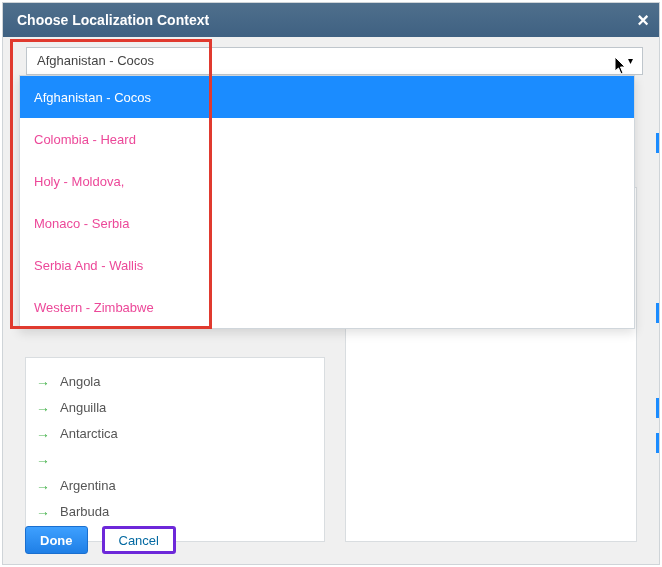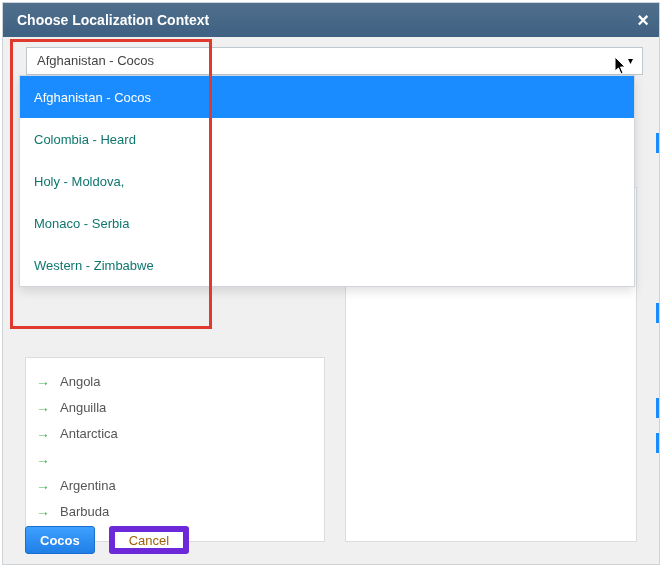--- a/index.html
+++ b/index.html
@@ -87,21 +87,21 @@
       z-index: 20;
       max-height: 280px;
       overflow: hidden;
     }
     .dd-item {
       height: 42px;
       display: flex;
       align-items: center;
       padding: 0 14px;
       font-size: 13px;
-      color: #0f766e;
+      color: #ec4899;
       cursor: pointer;
     }
     .dd-item.selected {
       background: #1b8cff;
       color: #fff;
     }
     
     .country-panel {
       position: absolute;
       left: 22px;
@@ -159,22 +159,22 @@
       align-items: center;
     }
     .btn-primary {
       background: linear-gradient(#3ea0ff, #1f7fe6);
       border: 1px solid #1a6fcf;
       color: #fff;
       font-weight: bold;
     }
     .btn-default {
       background: #fff;
-      border: 6px solid #6d28d9;
-      color: #a16207;
+      border: 3px solid #6d28d9;
+      color: #0369a1;
     }
     
     .red-box {
       position: absolute;
       left: 7px;
       top: 36px;
       width: 202px;
       height: 290px;
       border: 3px solid #e03a2f;
       z-index: 30;
@@ -220,20 +220,21 @@
     <div class="select-wrap">
       <div class="select-input" style="line-height:26px;">Afghanistan - Cocos</div>
       <span class="select-caret">▾</span>
     </div>
 
     <div class="dropdown" id="dropdown">
         <div class="dd-item selected">Afghanistan - Cocos</div>
         <div class="dd-item">Colombia - Heard</div>
         <div class="dd-item">Holy - Moldova,</div>
         <div class="dd-item">Monaco - Serbia</div>
+        <div class="dd-item">Serbia And - Wallis</div>
         <div class="dd-item">Western - Zimbabwe</div>
       </div>
 
     <div class="country-panel" id="country-panel">
         <div style="height: 6px;"></div>
         <div class="country-row">
           <span class="arrow-icon">→</span>
           <span>Angola</span>
         </div>
         <div class="country-row">
@@ -254,21 +255,21 @@
         <div class="country-row">
           <span class="arrow-icon">→</span>
           <span>Barbuda</span>
         </div>
         <div style="height: 200px;"></div>
       </div>
 
     <div class="right-panel"></div>
 
     <div class="footer">
-      <div class="btn btn-primary">Cocos</div>
+      <div class="btn btn-primary">Done</div>
       <div class="btn btn-default">Cancel</div>
     </div>
 
   </div>
 
   <div class="red-box"></div>
 
   <div class="blue-tick tick1"></div>
   <div class="blue-tick tick2"></div>
   <div class="blue-tick tick3"></div>

